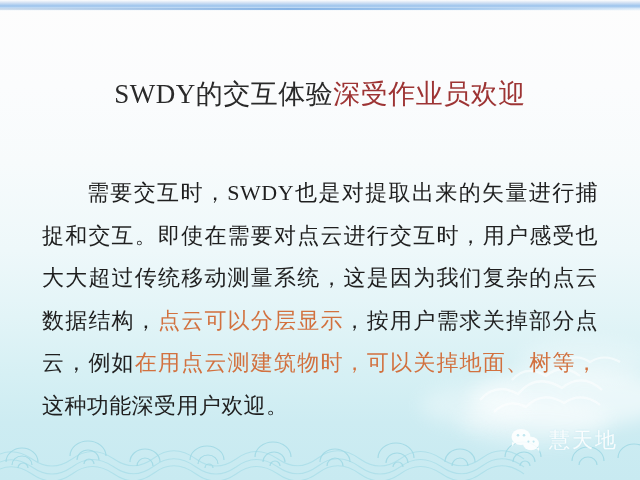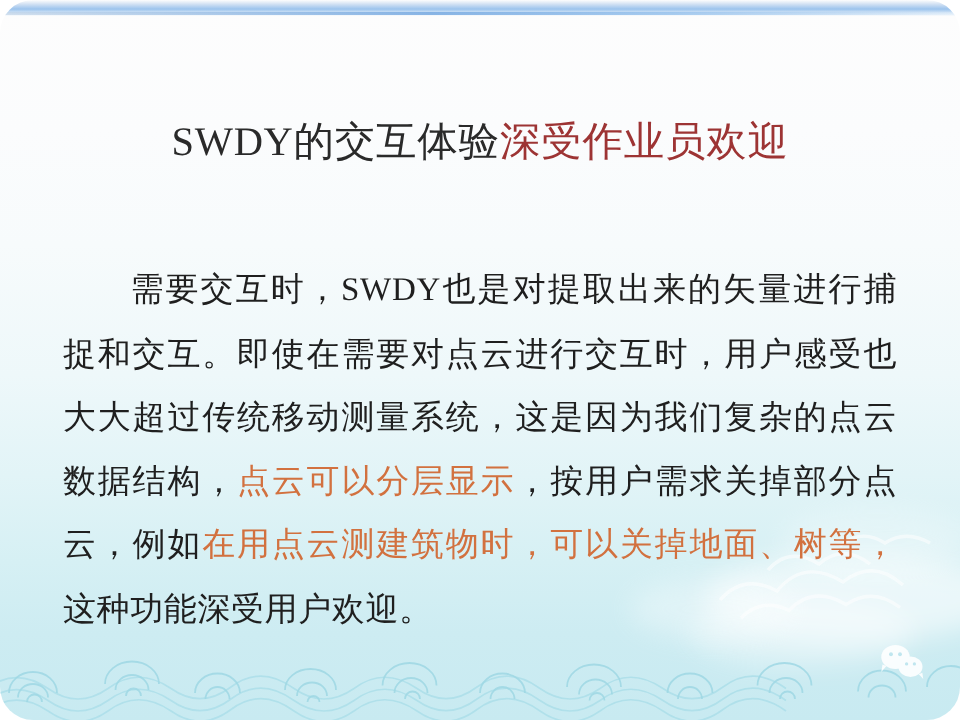--- a/index.html
+++ b/index.html
@@ -19,21 +19,20 @@
     background:
       linear-gradient(180deg,
         #fdfdfd 0%,
         #fbfcfd 18%,
         #f7fbfc 34%,
         #eef8fa 52%,
         #e2f4f7 66%,
         #d6f0f4 78%,
         #cdecf2 88%,
         #c8eaf1 100%);
-    border-radius: 22px;
   }
 
   
   #top-strip {
     position: absolute;
     left: 0; top: 0;
     width: 640px; height: 11px;
     background:
       linear-gradient(180deg,
         rgba(255,255,255,0.0) 0%,
@@ -207,15 +206,16 @@
         <ellipse cx="23" cy="15.5" rx="8" ry="6.8"></ellipse>
         <path d="M28.5,20.5 l3,3.2 l-0.6,-4.2 z"></path>
       </g>
       <g fill="#bfe6ef">
         <circle cx="10" cy="7.2" r="1.3"></circle>
         <circle cx="16" cy="7.2" r="1.3"></circle>
         <circle cx="20.4" cy="13.6" r="1.1"></circle>
         <circle cx="25.6" cy="13.6" r="1.1"></circle>
       </g>
     </svg>
+    <span id="wm-text">慧天地</span>
   </div>
 
 </div>
 
 </body></html>

